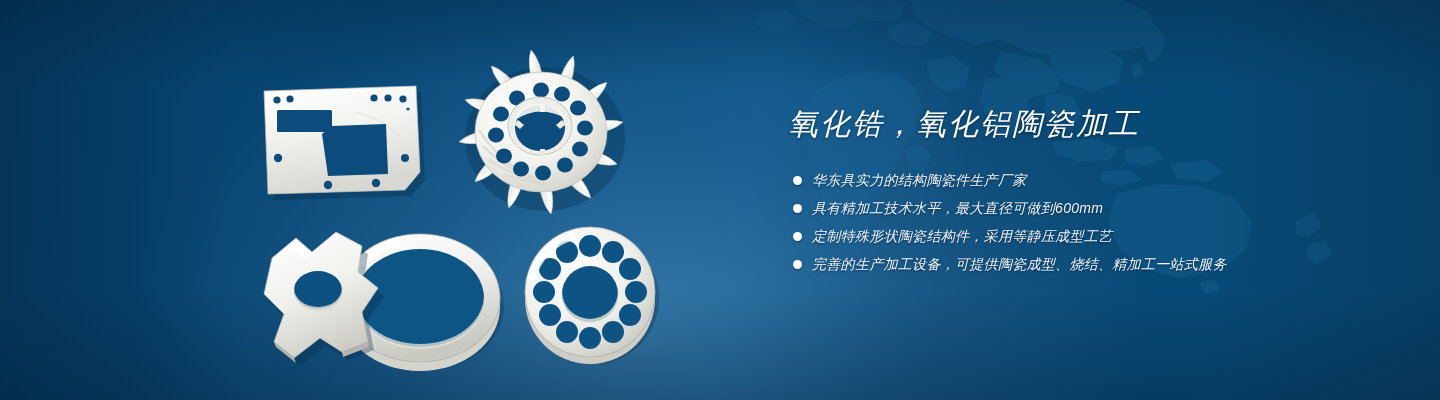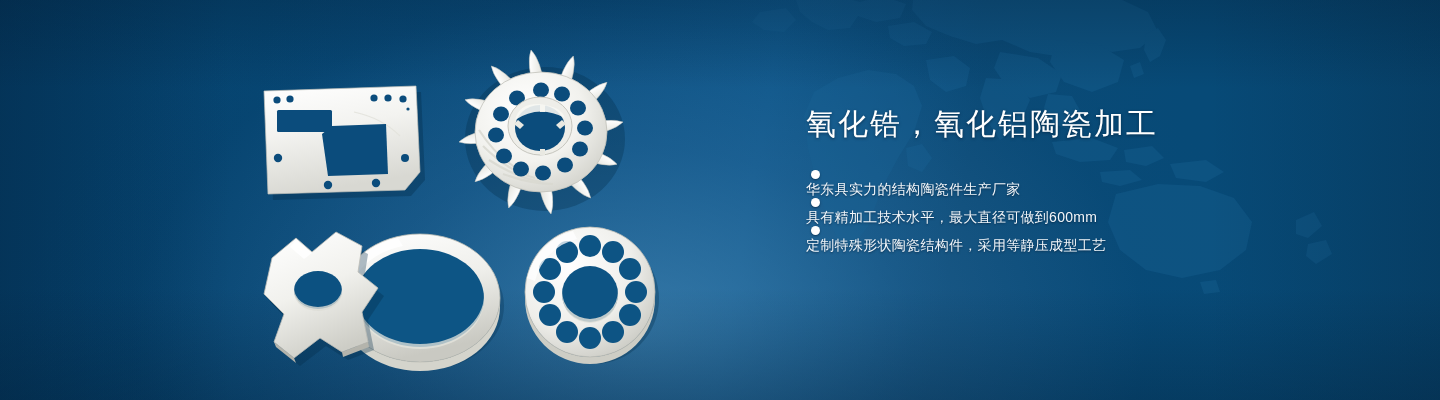--- a/index.html
+++ b/index.html
@@ -59,42 +59,43 @@
 
   .p-plate   { left: 258px; top: 82px;  width: 168px; height: 118px; }
   .p-imp     { left: 455px; top: 48px;  width: 176px; height: 166px; }
   .p-cross   { left: 252px; top: 228px; width: 160px; height: 148px; }
   .p-ring    { left: 330px; top: 222px; width: 180px; height: 150px; }
   .p-disc    { left: 520px; top: 222px; width: 144px; height: 146px; }
 
   
   .copy {
     position: absolute;
-    left: 806px; top: 104px;
+    left: 788px; top: 104px;
     width: 620px;
+    font-style: italic;
   }
   .headline {
     color: #ffffff;
     font-size: 30px;
     line-height: 40px;
     letter-spacing: 2px;
     font-weight: 400;
     text-shadow: 0 1px 3px rgba(0,20,40,0.55);
     white-space: nowrap;
   }
   .bullets {
     list-style: none;
     margin: 26px 0 0 0;
     padding: 0;
   }
   .bullet {
     display: flex;
+    align-items: center;
     margin: 0 0 8px 0;
     height: 20px;
-    flex-direction: column;
   }
   .bullet-dot {
     flex: 0 0 auto;
     width: 9px; height: 9px;
     border-radius: 50%;
     background: #ffffff;
     margin: 0 10px 0 5px;
     box-shadow: 0 1px 2px rgba(0,15,35,0.5);
   }
   .bullet-text {
@@ -395,16 +396,20 @@
         <span class="bullet-text">华东具实力的结构陶瓷件生产厂家</span>
       </li>
       <li class="bullet">
         <span class="bullet-dot"></span>
         <span class="bullet-text">具有精加工技术水平，最大直径可做到600mm</span>
       </li>
       <li class="bullet">
         <span class="bullet-dot"></span>
         <span class="bullet-text">定制特殊形状陶瓷结构件，采用等静压成型工艺</span>
       </li>
+      <li class="bullet">
+        <span class="bullet-dot"></span>
+        <span class="bullet-text">完善的生产加工设备，可提供陶瓷成型、烧结、精加工一站式服务</span>
+      </li>
     </ul>
   </div>
 
 </div>
 
 </body></html>

